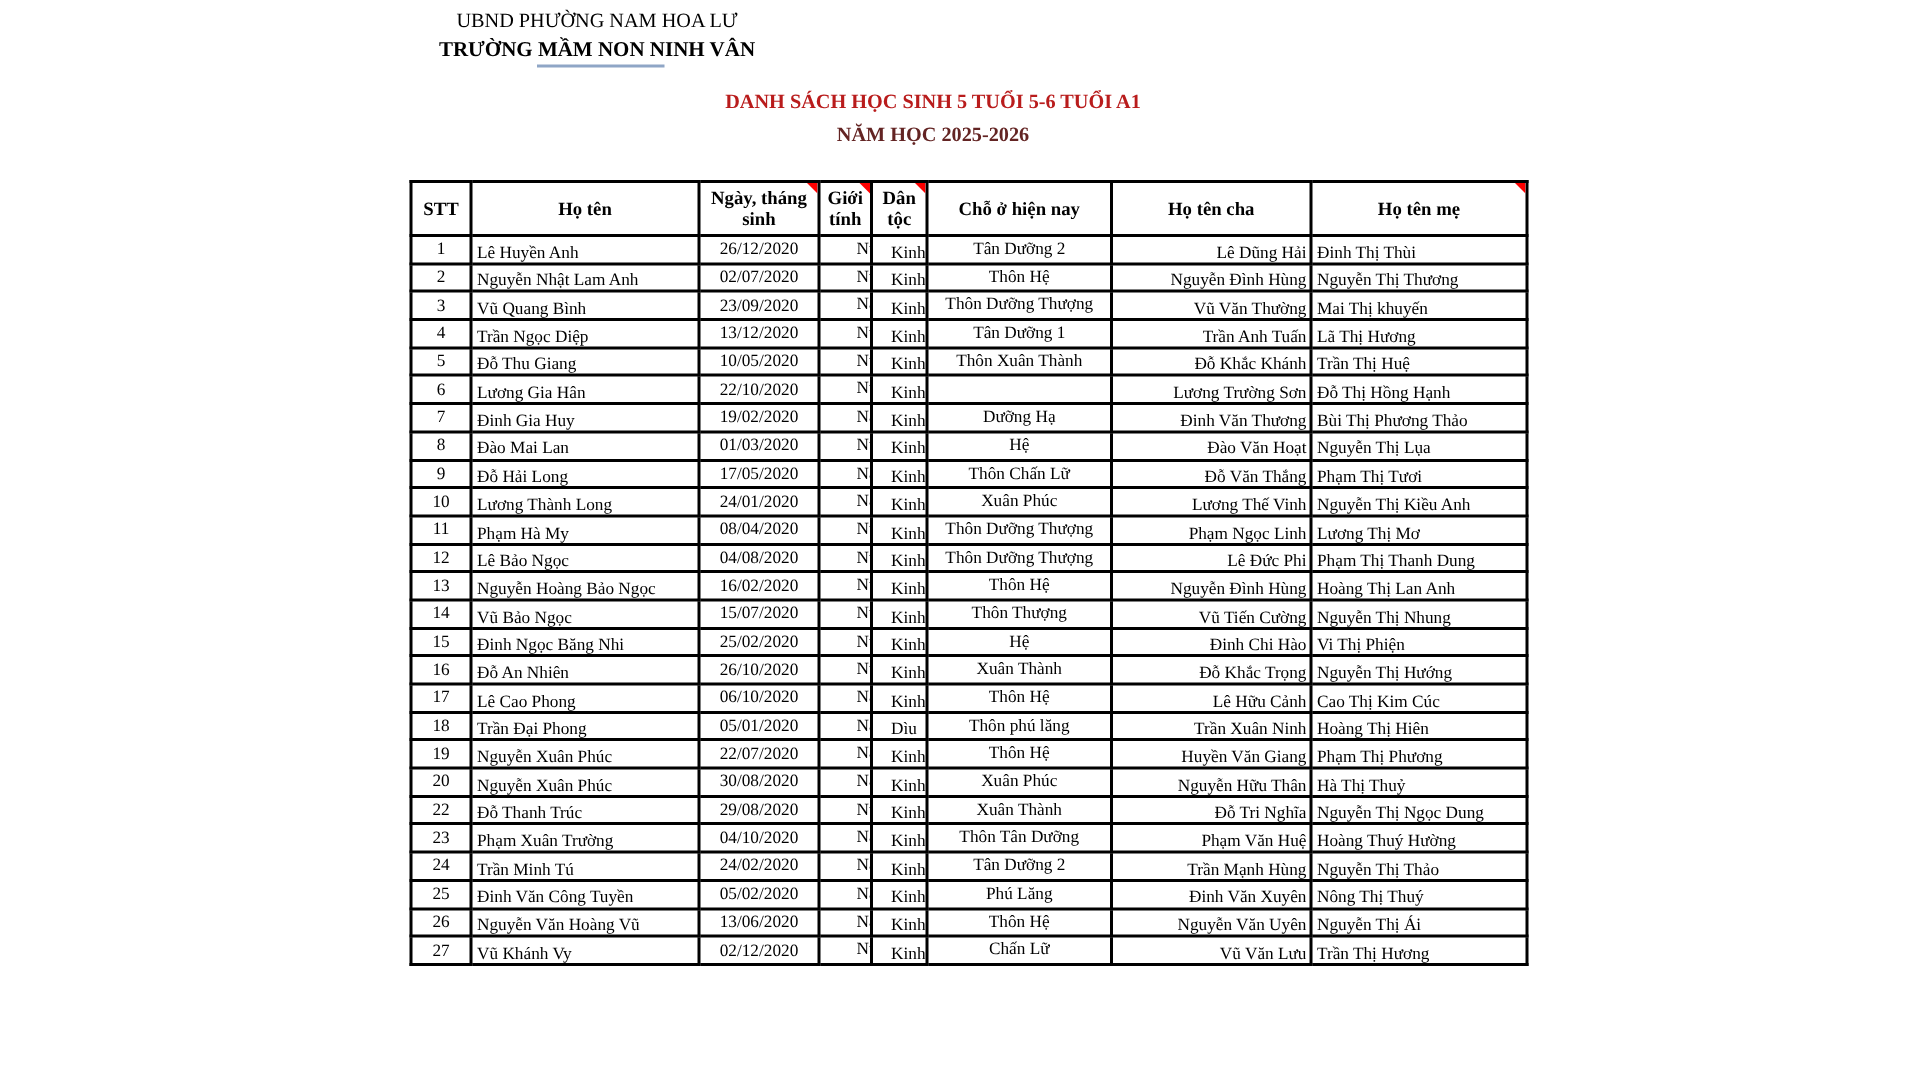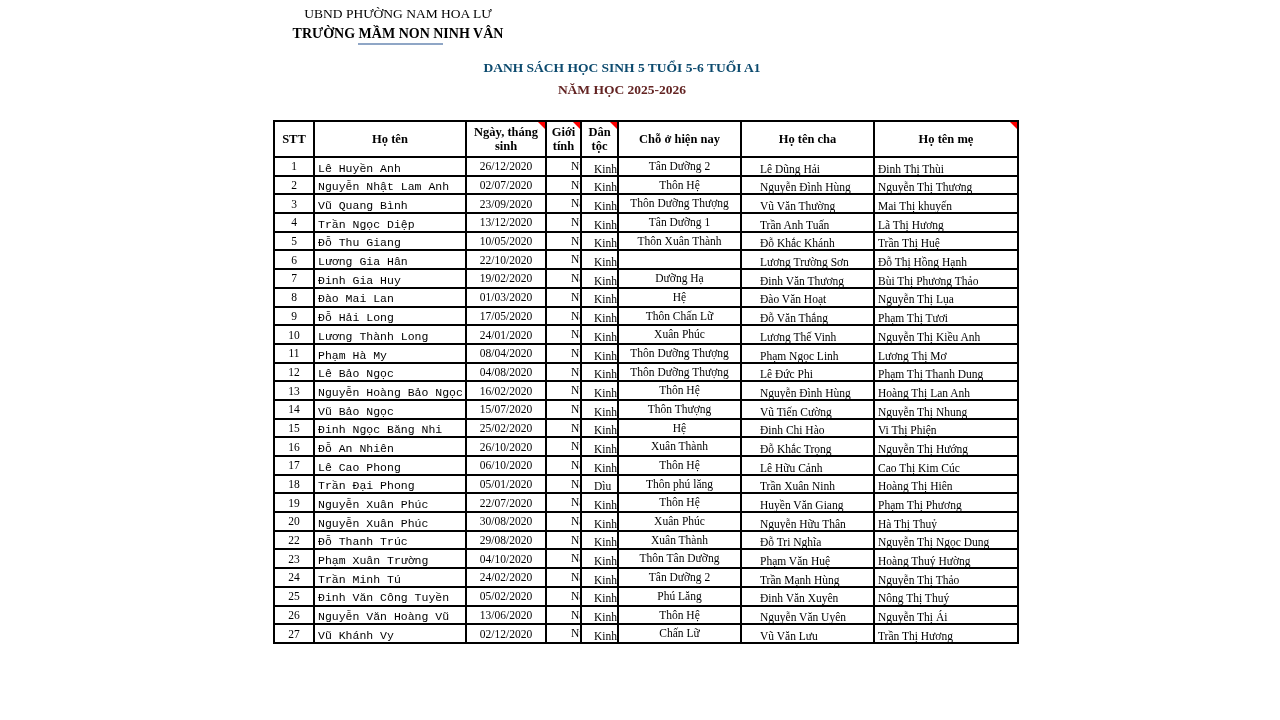--- a/index.html
+++ b/index.html
@@ -33,47 +33,47 @@
   }
   .student-table th {
     position: relative;
     height: 36px; font-size: 12.5px; font-weight: bold;
     text-align: center; vertical-align: middle; line-height: 1.12;
     white-space: normal; padding: 1px 2px;
   }
   .student-table td { height: 18.7px; font-size: 11.5px; line-height: 1.05; padding: 0 2px; }
   
   .student-table td:nth-child(1) { text-align: center; vertical-align: middle; }
-  .student-table td:nth-child(2) { text-align: left;  vertical-align: bottom; padding-left: 3px; font-family: Liberation Mono, monospace; }
+  .student-table td:nth-child(2) { text-align: left;  vertical-align: bottom; padding-left: 3px; }
   .student-table td:nth-child(3) { text-align: center; vertical-align: middle; font-family: Liberation Serif, serif; }
   .student-table td:nth-child(4) { text-align: center; vertical-align: top; padding-top: 2px; padding-left: 24px; }
   .student-table td:nth-child(5) { text-align: left;  vertical-align: bottom; padding-left: 12px; }
   .student-table td:nth-child(6) { text-align: center; vertical-align: top; padding-top: 2px; }
-  .student-table td:nth-child(7) { text-align: left;  vertical-align: bottom; padding-left: 18px; }
+  .student-table td:nth-child(7) { text-align: right;  vertical-align: bottom; padding-left: 7px; }
   .student-table td:nth-child(8) { text-align: left;  vertical-align: bottom; padding-left: 3px; }
 
   
   .comment-marker {
     position: absolute; top: 0; right: 0; width: 0; height: 0;
     border-top: 7px solid #ff0000; border-left: 7px solid transparent;
   }
 </style>
 </head>
 <body>
 
 <div class="page">
 
   <div class="org-block">
     <div class="org-line1">UBND PHƯỜNG NAM HOA LƯ</div>
     <div class="org-line2">TRƯỜNG MẦM NON NINH VÂN</div>
   </div>
   <div class="org-underline"></div>
 
   <div class="title-block">
-    <div class="title-line" style="color: #0c4a6e;">DANH SÁCH HỌC SINH 5 TUỔI 5-6 TUỔI A1</div>
+    <div class="title-line" style="color: #b91c1c;">DANH SÁCH HỌC SINH 5 TUỔI 5-6 TUỔI A1</div>
     <div class="title-line" style="color: rgb(99, 36, 35);">NĂM HỌC 2025-2026</div>
   </div>
 
   <table class="student-table">
     <colgroup>
       <col style="width:40px">
         <col style="width:152px">
         <col style="width:80px">
         <col style="width:35px">
       <col style="width:37px">

